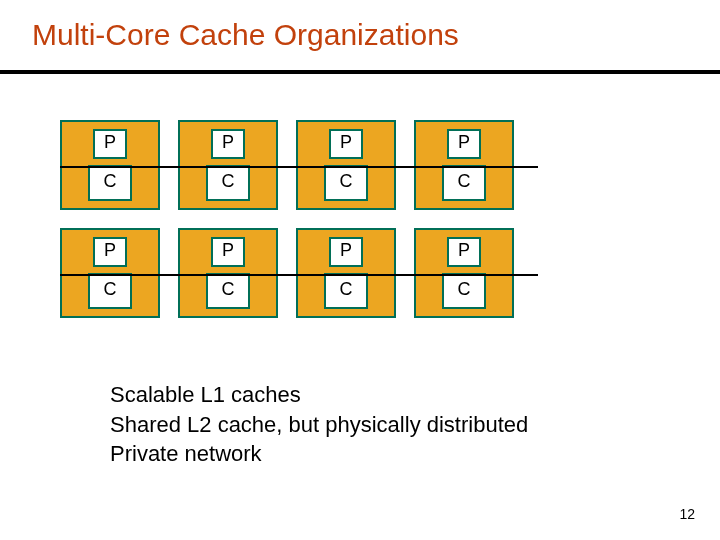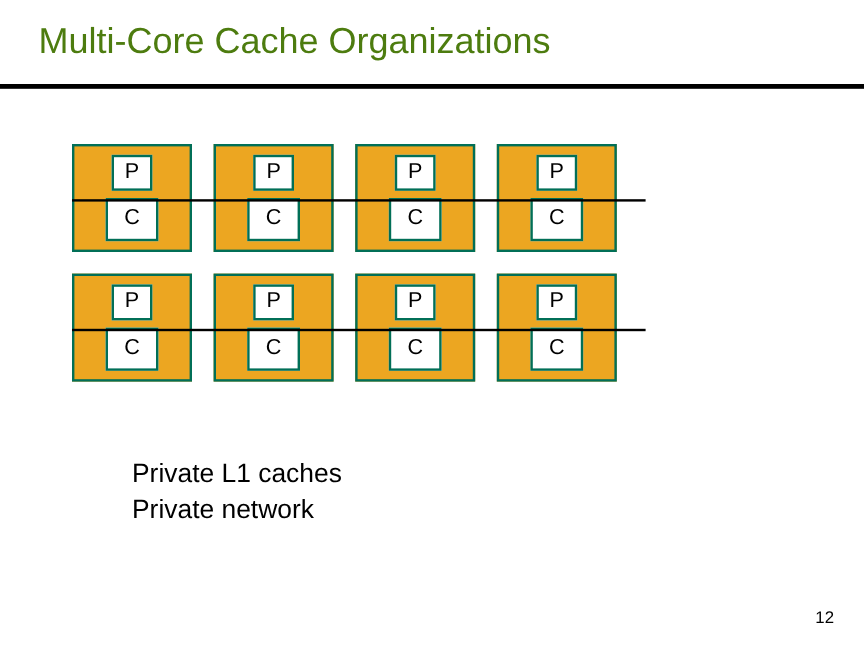--- a/index.html
+++ b/index.html
@@ -10,21 +10,21 @@
     background: #fff;
     font-family: Arial, Helvetica, sans-serif;
     position: relative;
     overflow: hidden;
   }
   .title {
     position: absolute;
     left: 32px;
     top: 18px;
     font-size: 30px;
-    color: #4d7c0f;
+    color: #c2410c;
   }
   .hr {
     position: absolute;
     left: 0;
     top: 70px;
     width: 720px;
     height: 4px;
     background: #000;
   }
   .diagram {
@@ -126,17 +126,18 @@
       <div class="cbox">C</div>
     </div>
     <div class="tile">
       <div class="pbox">P</div>
       <div class="cbox">C</div>
     </div>
   </div>
 </div>
 
 <div class="caption">
-  <div>Private L1 caches</div>
+  <div>Scalable L1 caches</div>
+  <div>Shared L2 cache, but physically distributed</div>
   <div>Private network</div>
 </div>
 
 <div class="pagenum">12</div>
 
 </body></html>

